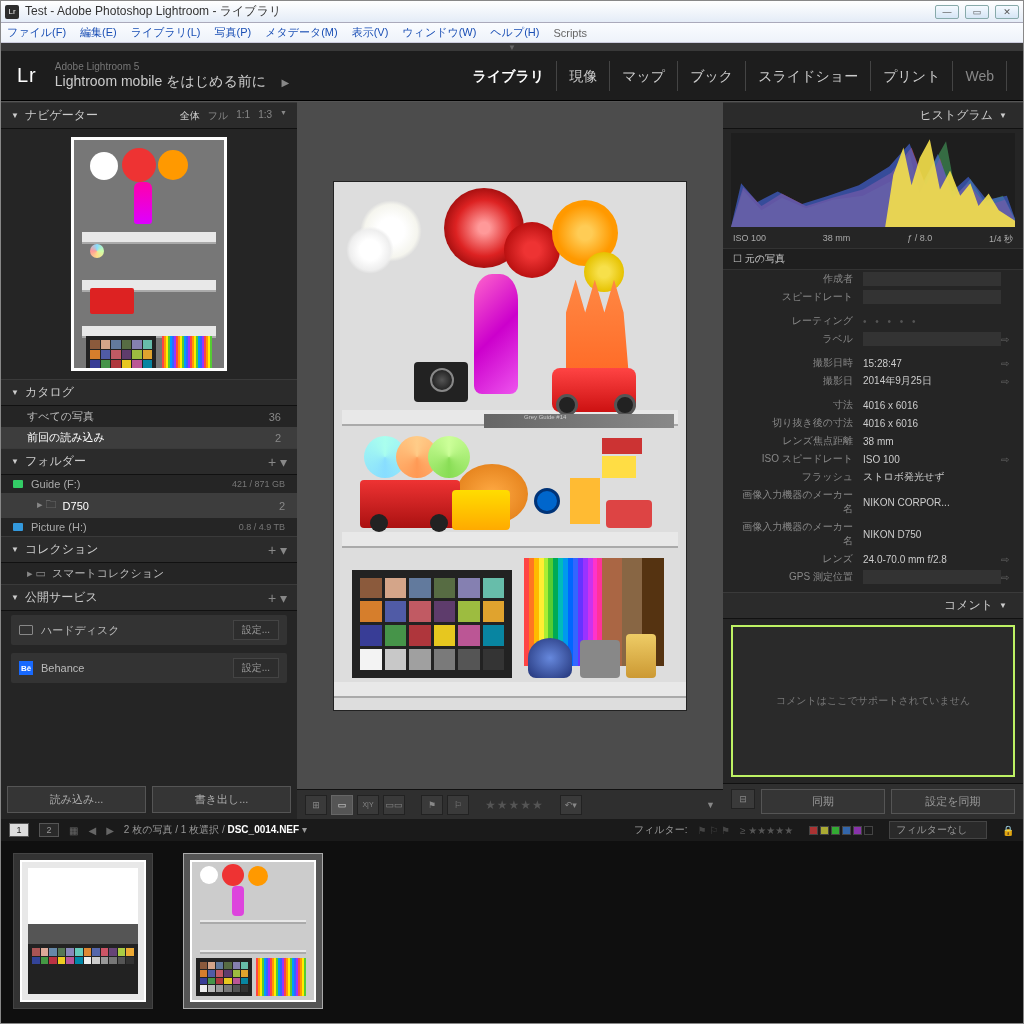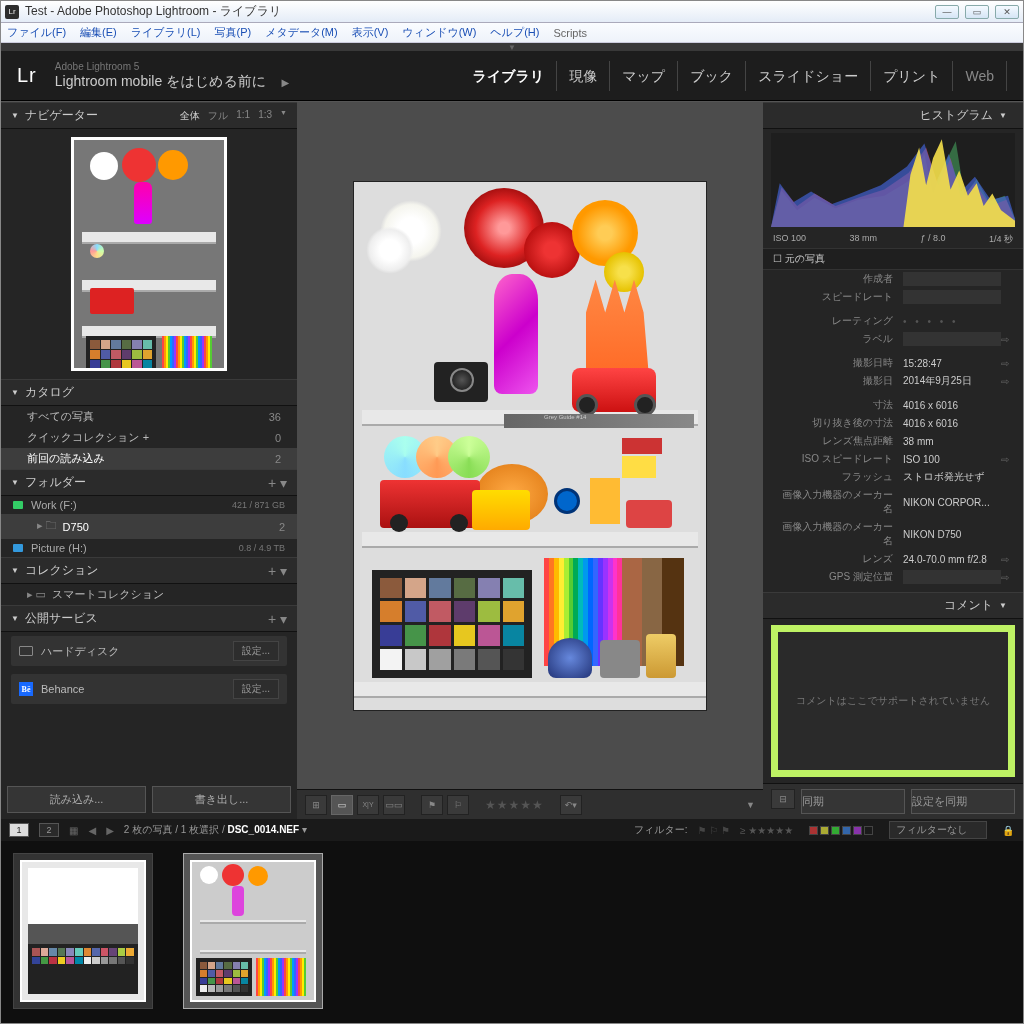--- a/index.html
+++ b/index.html
@@ -16,21 +16,21 @@
   .identity { height:50px; background:#1d1d1d; display:flex; align-items:center; padding:0 16px; gap:18px; border-bottom:1px solid #000;}
   .lr-logo { font-size:20px; color:#fff; font-weight:300; letter-spacing:1px;}
   .lr-text { display:flex; flex-direction:column; font-size:10px; color:#777; line-height:1.25;}
   .lr-text .mobile{font-size:14px;color:#ccc;}
   .modules { margin-left:auto; display:flex; gap:0; align-items:center;}
   .mod-item { padding:0 12px; font-size:14px; color:#ccc; border-right:1px solid #444; line-height:30px;}
   .mod-item.active { color:#fff; font-weight:bold;}
   .mod-item.web { color:#888;}
   .body { flex:1; display:flex; min-height:0; background:#393939; border-top:1px solid #555;}
   .left, .right { width:296px; background:#252525; display:flex; flex-direction:column; overflow:hidden;}
-  .right { width:260px;}
+  .right { width:300px;}
   .center { flex:1; display:flex; flex-direction:column; background:#4c4c4c; min-width:0;}
   .panel-head { background:#2b2b2b; padding:4px 10px; display:flex; align-items:center; color:#ccc; font-size:12px; border-top:1px solid #3a3a3a; border-bottom:1px solid #111;}
   .panel-head .tri { margin-right:6px; font-size:8px;}
   .panel-head .plus { margin-left:auto; font-size:14px; color:#888;}
   .navigator { padding:8px; display:flex; justify-content:center;}
   .nav-img { width:156px; height:234px; border:3px solid #fff; background:#777; position:relative; overflow:hidden;}
   .nav-extra { margin-left:auto; font-size:10px; color:#888; display:flex; gap:8px;}
   .list-row { padding:3px 16px 3px 26px; display:flex; align-items:center; color:#bbb; font-size:11px;}
   .list-row .count { margin-left:auto; color:#888;}
   .list-row.selected { background:#3d3d3d; color:#fff;}
@@ -38,41 +38,41 @@
   .folder-row .stat { margin-left:auto; font-size:9px; color:#777;}
   .vol-icon { width:10px; height:8px; background:#3c6; margin-right:8px; border-radius:1px;}
   .vol-icon.blue { background:#39d;}
   .sub-row { padding:3px 12px 3px 36px; display:flex; align-items:center; color:#aaa;}
   .sub-row .count{margin-left:auto;color:#888;}
   .sub-row.selected{background:#3d3d3d;color:#fff;}
   .pub-row { margin:4px 10px; padding:5px 8px; background:#333; display:flex; align-items:center; gap:8px; border-radius:2px;}
   .pub-row .label-text{flex:1;}
   .pub-row .set-btn { padding:2px 8px; background:#2d2d2d; border:1px solid #444; color:#999; font-size:10px;}
   .hd-icon{width:14px;height:10px;border:1px solid #888;border-radius:1px;}
-  .be-icon{width:14px;height:14px;background:#1769ff;color:#fff;font-size:8px;font-weight:bold;display:flex;align-items:center;justify-content:center;font-family:Liberation Serif, serif;}
+  .be-icon{width:14px;height:14px;background:#1769ff;color:#fff;font-size:8px;font-weight:bold;display:flex;align-items:center;justify-content:center;}
   .action-btns { margin-top:auto; display:flex; gap:6px; padding:6px;}
   .action-btn { flex:1; background:#353535; border:1px solid #555; color:#aaa; padding:5px 0; text-align:center; font-size:11px;}
   .main-view { flex:1; background:#4c4c4c; display:flex; align-items:center; justify-content:center; position:relative;}
   .photo { width:354px; height:530px; background:#ddd; border:1px solid #222; position:relative; overflow:hidden;}
   .shelf{position:absolute;left:8px;right:8px;height:12px;background:#e8e8e8;border-bottom:2px solid #aaa;}
   .toolbar { height:30px; background:#2f2f2f; display:flex; align-items:center; padding:0 8px; gap:4px; border-top:1px solid #111;}
   .tool-btn { width:22px; height:20px; background:#3a3a3a; border:1px solid #222; display:flex; align-items:center; justify-content:center; color:#888; font-size:9px;}
   .tool-btn.on { background:#555; color:#ddd; border-color:#666;}
   .stars { color:#555; font-size:12px; letter-spacing:1px;}
   .right-btns { display:flex; gap:6px; padding:5px 8px; background:#2f2f2f; border-top:1px solid #111;}
-  .sync-btn { flex:1; background:#353535; border:1px solid #555; color:#999; padding:4px 0; font-size:11px;}
+  .sync-btn { flex:1; background:#353535; border:1px solid #555; color:#999; padding:4px 0; text-align:center; font-size:11px;}
   .histo { height:94px; margin:4px 8px; background:#1e1e1e; position:relative;}
   .histo-labels { display:flex; justify-content:space-between; padding:2px 10px; font-size:9px; color:#aaa;}
   .meta-row { display:flex; padding:2px 10px; font-size:10px; align-items:center;}
   .meta-row .label { width:130px; text-align:right; color:#888; padding-right:10px;}
   .meta-row .value { color:#ccc; flex:1;}
   .meta-row .arrow { width:12px; color:#666;}
   .original-check{padding:3px 10px;background:#1f1f1f;color:#ccc;font-size:10px;border-top:1px solid #333;border-bottom:1px solid #333;}
   .rating-dots{color:#555;letter-spacing:3px;}
-  .comment-box { margin:6px 8px; flex:1; background:#2a2a2a; border:7px solid #bef264; display:flex; align-items:center; justify-content:center; color:#777; font-size:10px; min-height:60px;}
+  .comment-box { margin:6px 8px; flex:1; background:#2a2a2a; border:2px solid #bef264; display:flex; align-items:center; justify-content:center; color:#777; font-size:10px; min-height:60px;}
   .filmstrip-head { height:22px; background:#1a1a1a; display:flex; align-items:center; padding:0 8px; gap:10px; color:#999; font-size:10px;}
   .fs-tab{width:20px;height:14px;border:1px solid #555;background:#2a2a2a;display:flex;align-items:center;justify-content:center;font-size:9px;}
   .fs-tab.on{background:#ddd;color:#222;}
   .fs-path{color:#999;}
   .fs-path strong{color:#fff;}
   .color-boxes{display:flex;gap:2px;margin-left:6px;}
   .cb{width:9px;height:9px;border:1px solid #444;}
   .filter-dd{border:1px solid #444;padding:1px 18px 1px 6px;background:#2a2a2a;color:#999;margin-left:6px;}
   .filmstrip { height:182px; background:#0f0f0f; display:flex; gap:30px; padding:12px; align-items:flex-start;}
   .thumb { width:140px; height:156px; border:1px solid #444; background:#333; padding:6px; position:relative;}
@@ -187,37 +187,33 @@
         </div>
 
         <div class="panel-head">
           <span class="tri">▼</span>
           <span>カタログ</span>
         </div>
         <div class="list-row">
             <span>すべての写真</span>
             <span class="count">36</span>
           </div>
-        <div class="list-row">
-            <span>クイックコレクション  +</span>
-            <span class="count">0</span>
-          </div>
         <div class="list-row selected">
             <span>前回の読み込み</span>
             <span class="count">2</span>
           </div>
 
         <div class="panel-head">
           <span class="tri">▼</span>
           <span>フォルダー</span>
           <span class="plus">+ ▾</span>
         </div>
         <div class="folder-row">
             <div class="vol-icon"></div>
-            <span>Work (F:)</span>
+            <span>Guide (F:)</span>
             <span class="stat">421 / 871 GB</span>
           </div>
         <div class="sub-row selected">
             <span style="color:#888;margin-right:6px;">▸ 🗀</span>
             <span>D750</span>
             <span class="count">2</span>
           </div>
         <div class="folder-row">
             <div class="vol-icon blue"></div>
             <span>Picture (H:)</span>

